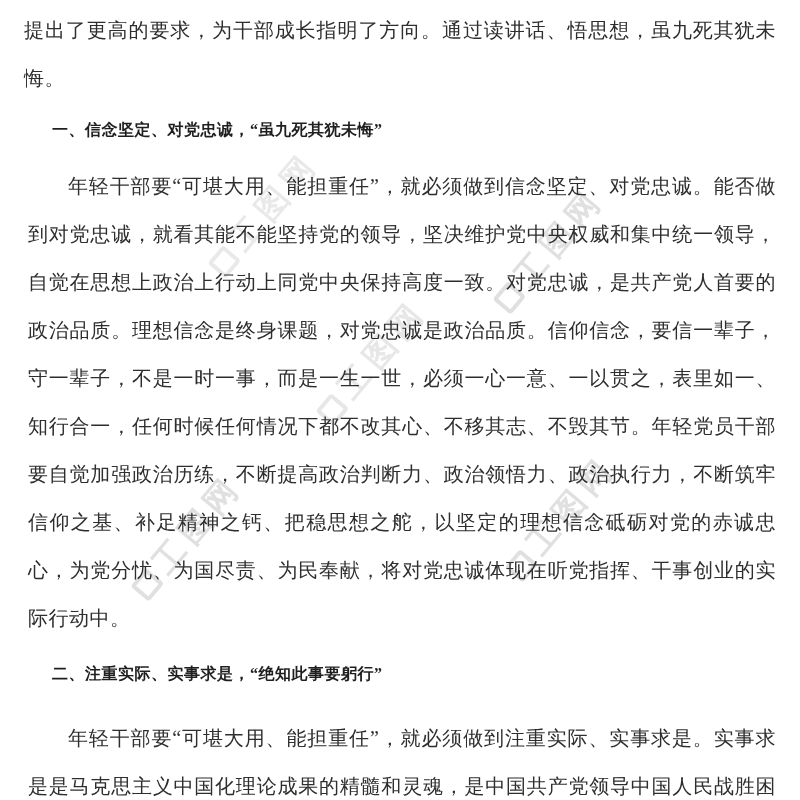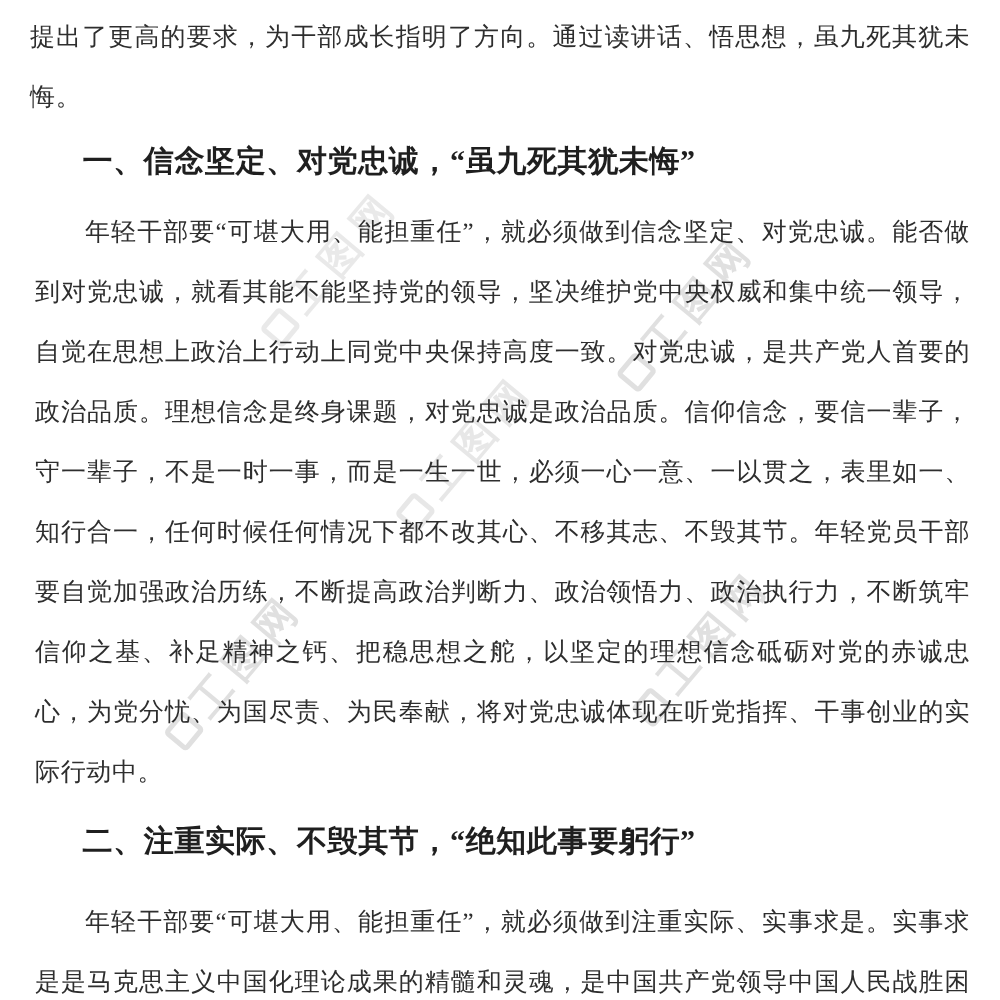--- a/index.html
+++ b/index.html
@@ -23,21 +23,21 @@
     font-size: 20px;
     line-height: 48px;
     text-align: justify;
     letter-spacing: 0.5px;
   }
   .intro-line {
     margin: 6px 0 0 0;
   }
   .section-heading {
     margin: 4px 0 0 0;
-    font-size: 24px;
+    font-size: 16px;
     font-weight: bold;
     color: #1f1f1f;
     text-indent: 1.75em;
     line-height: 48px;
   }
   .section-heading.second {
     margin-top: 8px;
   }
   .body-paragraph {
     margin: 8px 0 0 4px;
@@ -105,18 +105,18 @@
   </div>
 
   <div class="content">
 
     <p class="intro-line">提出了更高的要求，为干部成长指明了方向。通过读讲话、悟思想，虽九死其犹未悔。</p>
 
     <h3 class="section-heading">一、信念坚定、对党忠诚，“虽九死其犹未悔”</h3>
 
     <p class="body-paragraph">年轻干部要“可堪大用、能担重任”，就必须做到信念坚定、对党忠诚。能否做到对党忠诚，就看其能不能坚持党的领导，坚决维护党中央权威和集中统一领导，自觉在思想上政治上行动上同党中央保持高度一致。对党忠诚，是共产党人首要的政治品质。理想信念是终身课题，对党忠诚是政治品质。信仰信念，要信一辈子，守一辈子，不是一时一事，而是一生一世，必须一心一意、一以贯之，表里如一、知行合一，任何时候任何情况下都不改其心、不移其志、不毁其节。年轻党员干部要自觉加强政治历练，不断提高政治判断力、政治领悟力、政治执行力，不断筑牢信仰之基、补足精神之钙、把稳思想之舵，以坚定的理想信念砥砺对党的赤诚忠心，为党分忧、为国尽责、为民奉献，将对党忠诚体现在听党指挥、干事创业的实际行动中。</p>
 
-    <h3 class="section-heading second">二、注重实际、不毁其节，“绝知此事要躬行”</h3>
+    <h3 class="section-heading second">二、注重实际、实事求是，“绝知此事要躬行”</h3>
 
     <p class="body-paragraph second">年轻干部要“可堪大用、能担重任”，就必须做到注重实际、实事求是。实事求是是马克思主义中国化理论成果的精髓和灵魂，是中国共产党领导中国人民战胜困难、克服风险，不断</p>
 
   </div>
 </div>
 
 </body></html>

